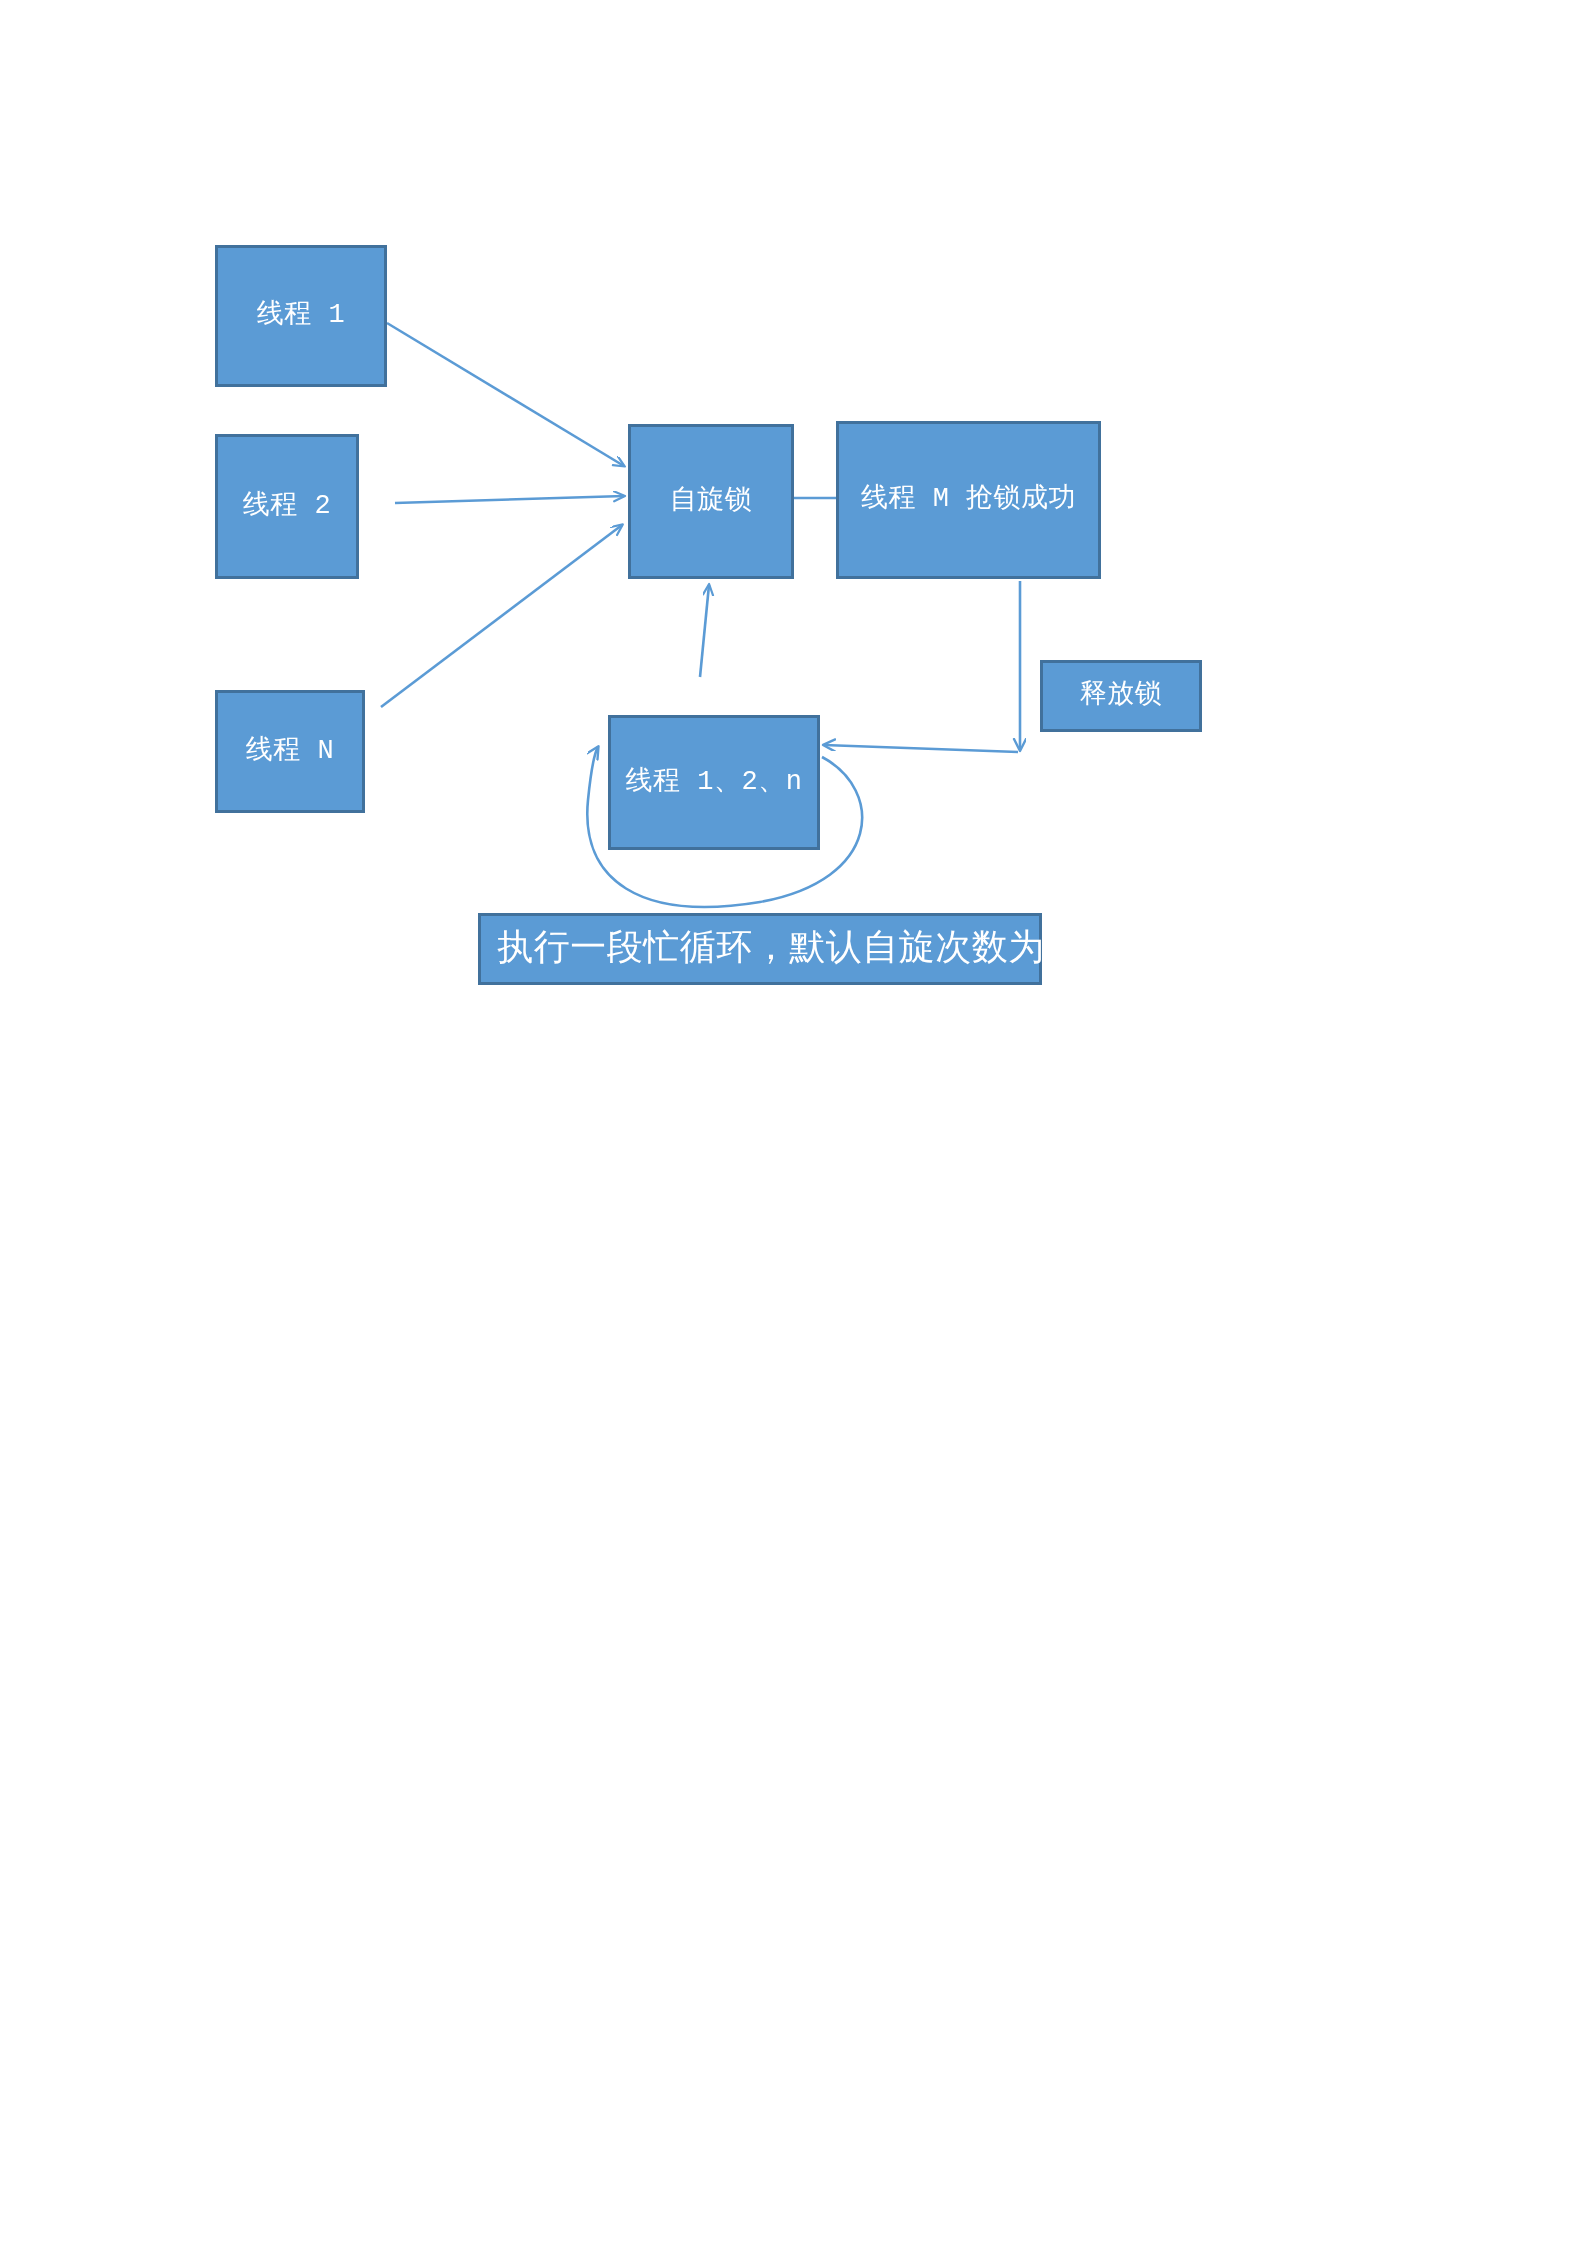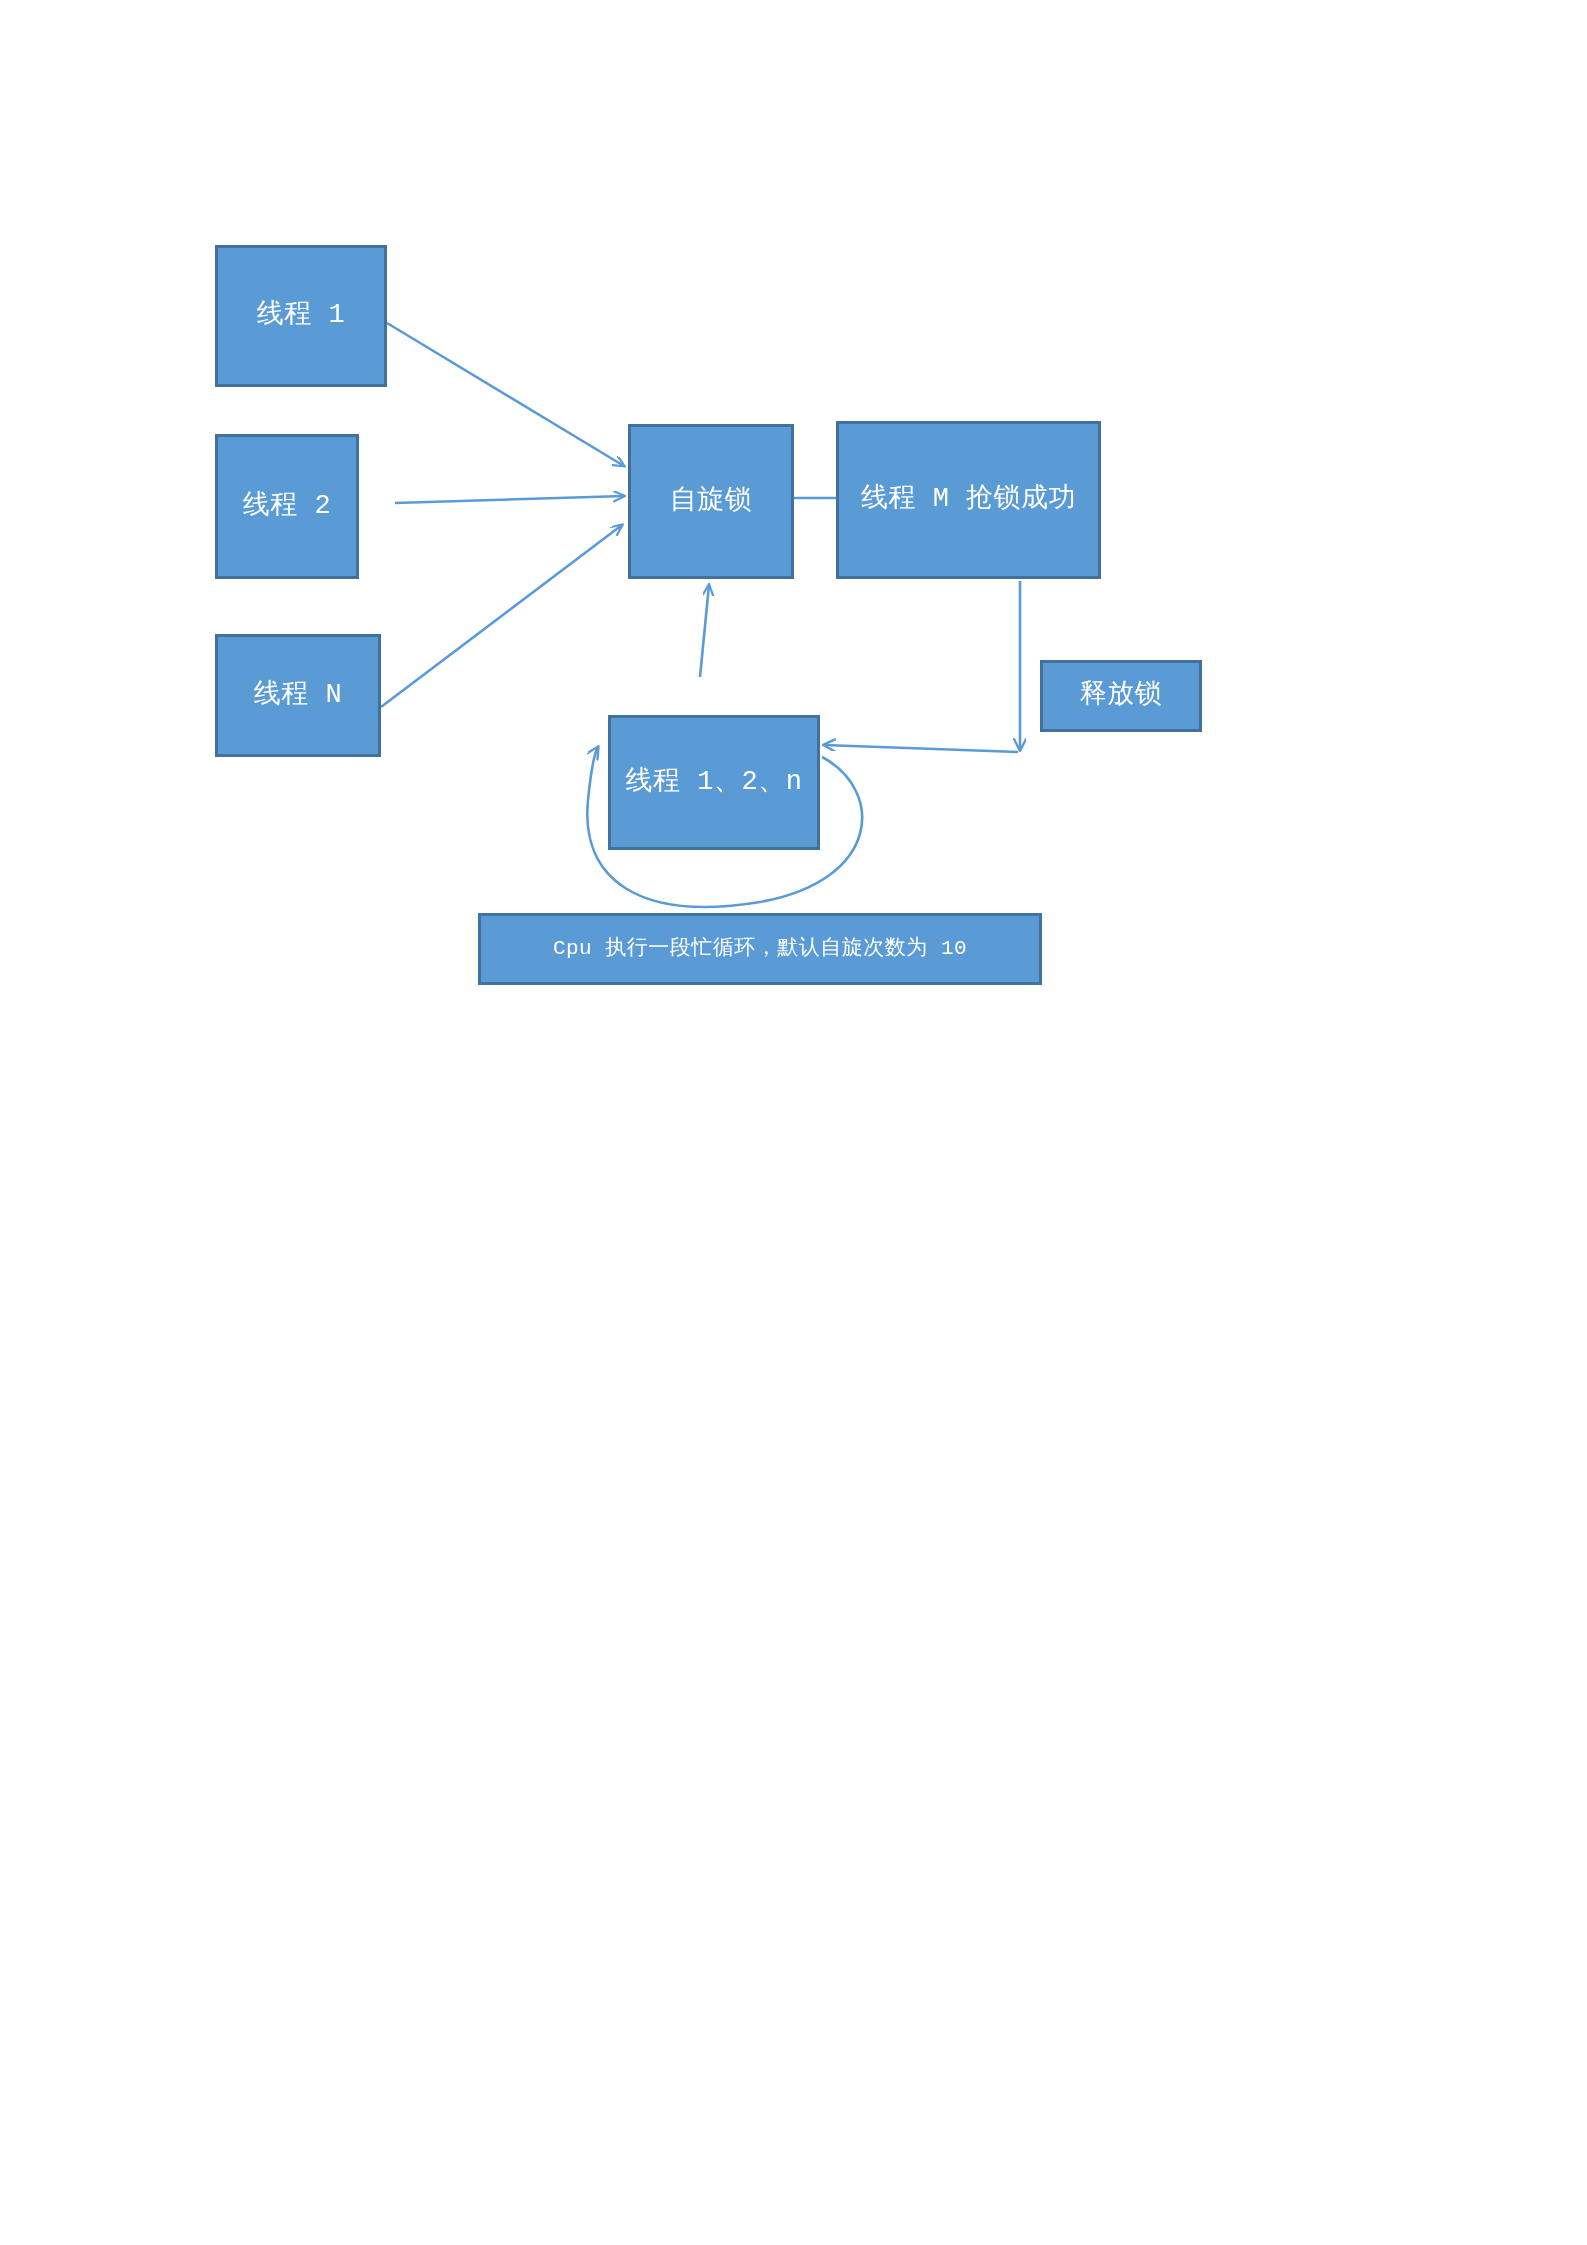--- a/index.html
+++ b/index.html
@@ -35,21 +35,21 @@
     align-items: center;
     justify-content: center;
     color: #ffffff;
     font-size: 27px;
     line-height: 1.25;
     letter-spacing: 0.5px;
     text-align: center;
     white-space: nowrap;
   }
   .node.caption {
-    font-size: 21px;
+    font-size: 36px;
     border-width: 3px;
     align-items: center;
   }
   .node .label {
     display: block;
   }
 </style>
 </head>
 <body>
 
@@ -82,21 +82,21 @@
   </svg>
 
   <div class="node" style="left:215px; top:245px; width:172px; height:142px;">
     <span class="label">线程 1</span>
   </div>
 
   <div class="node" style="left:215px; top:434px; width:144px; height:145px;">
     <span class="label">线程 2</span>
   </div>
 
-  <div class="node" style="left:215px; top:634px; width:166px; height:123px;">
+  <div class="node" style="left:215px; top:690px; width:150px; height:123px;">
     <span class="label">线程 N</span>
   </div>
 
   <div class="node" style="left:628px; top:424px; width:166px; height:155px;">
     <span class="label">自旋锁</span>
   </div>
 
   <div class="node" style="left:836px; top:421px; width:265px; height:158px;">
     <span class="label">线程 M  抢锁成功</span>
   </div>

